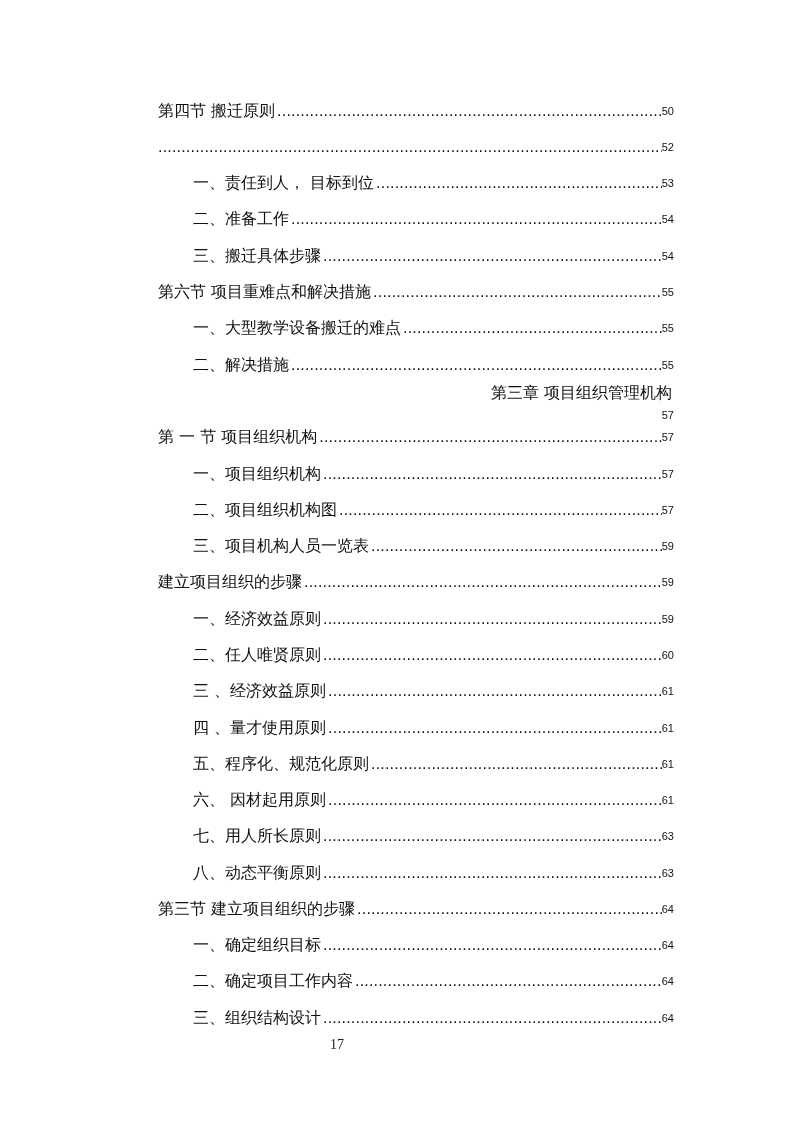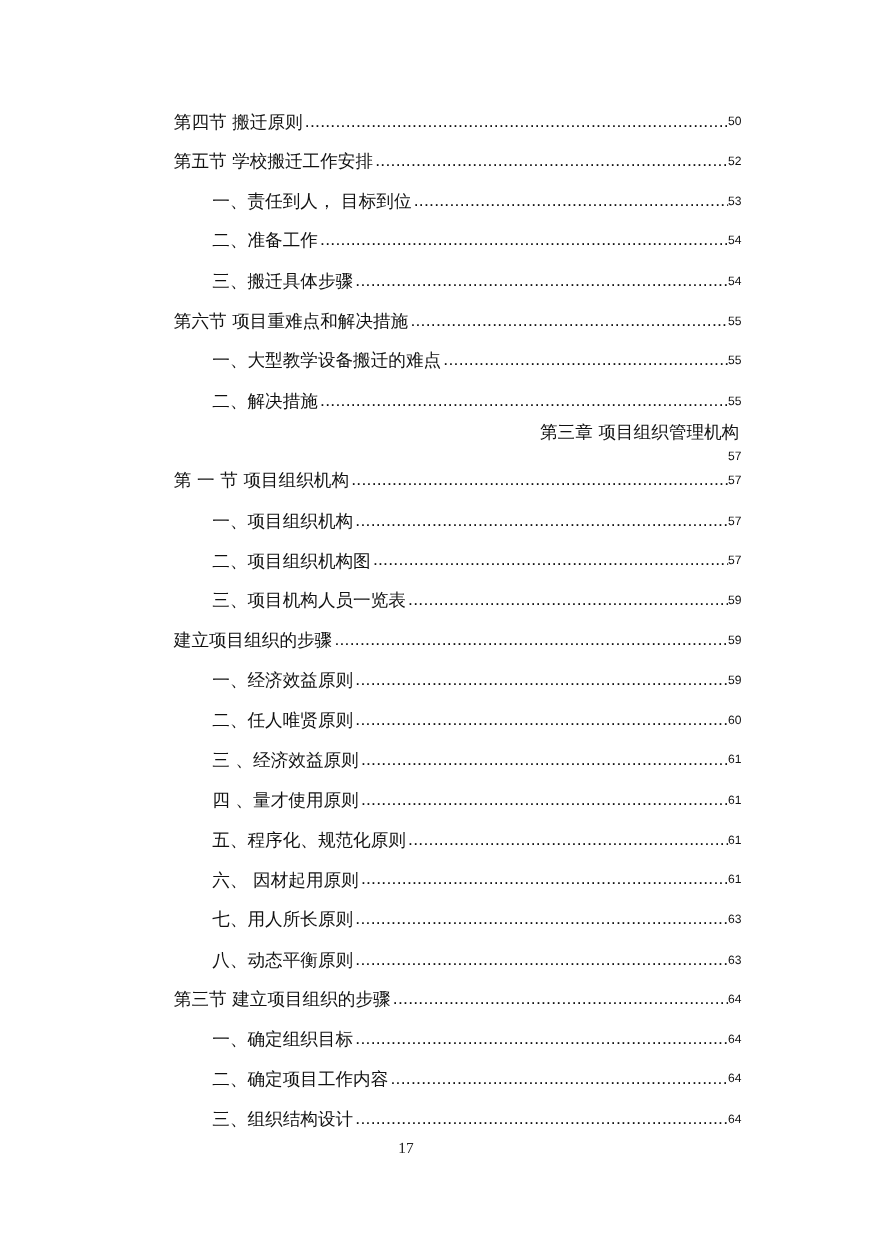--- a/index.html
+++ b/index.html
@@ -10,33 +10,32 @@
          right: 120px; font-size: 16px; line-height: 22px; }
   .row .label { white-space: pre; flex: 0 0 auto; padding-right: 2px; }
   .row .dots { flex: 1 1 auto; overflow: hidden; white-space: nowrap; height: 22px;
                font-family: "Liberation Sans", sans-serif; font-size: 16px; letter-spacing: 0.2px; }
   .row .dots::before { content: "......................................................................................................................................................................................................................"; }
   .row .page { flex: 0 0 auto; font-family: "Liberation Sans", sans-serif; font-size: 11px; }
   .lvl0 { left: 121px; flex-direction: column; }
   .lvl1 { left: 158px; }
   .lvl2 { left: 193px; text-align: center; }
   .footer { position: absolute; top: 1037px; left: 0; width: 674px; text-align: center;
-            font-family: "Liberation Serif", serif; font-size: 14px; color: #222; padding-left: 32px; }
+            font-family: "Liberation Serif", serif; font-size: 14px; color: #222; }
 </style>
 </head>
 <body>
 
 <div class="toc">
   <div class="row lvl1" style="top:0px">
       <span class="label">第四节 搬迁原则</span>
       <span class="dots"></span>
       <span class="page">50</span>
     </div>
   <div class="row lvl1" style="top:36px">
-      <span class="label">第五节 学校搬迁工作安排</span>
       <span class="dots"></span>
       <span class="page">52</span>
     </div>
   <div class="row lvl2" style="top:72px">
       <span class="label">一、责任到人， 目标到位</span>
       <span class="dots"></span>
       <span class="page">53</span>
     </div>
   <div class="row lvl2" style="top:108px">
       <span class="label">二、准备工作</span>

